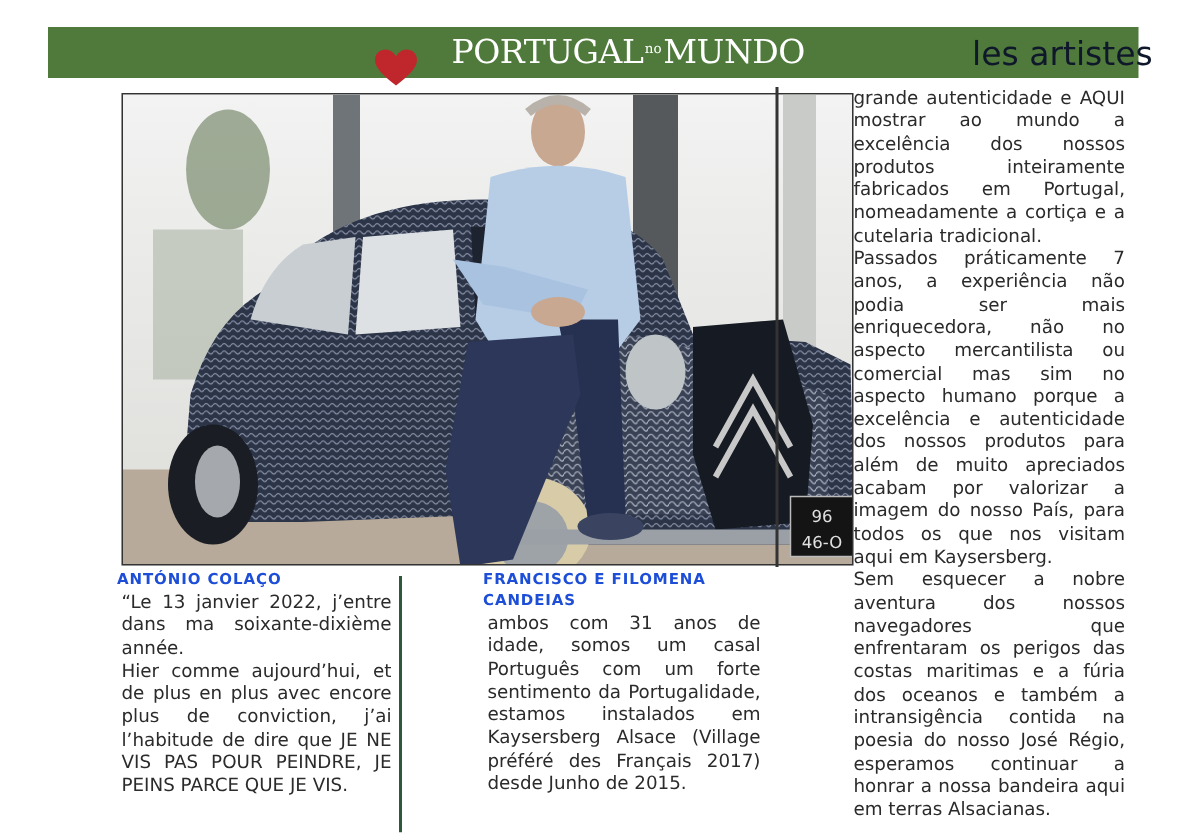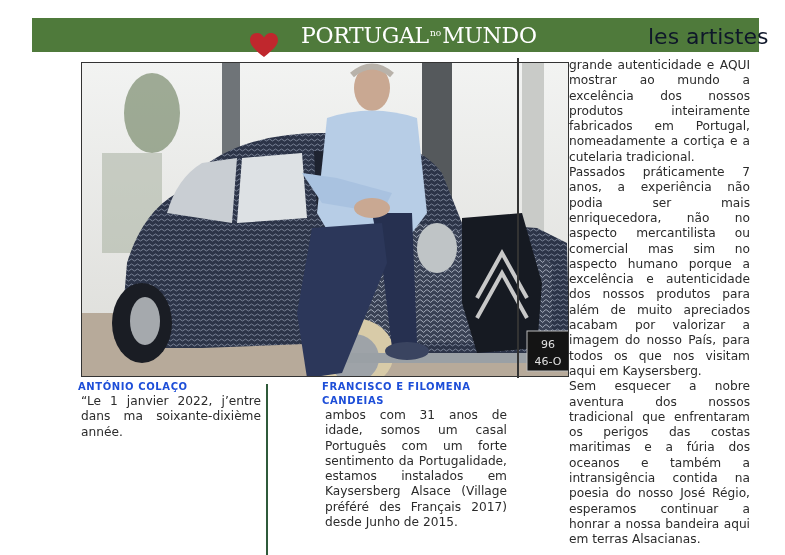--- a/index.html
+++ b/index.html
@@ -122,26 +122,27 @@
     <ellipse cx="325" cy="288" rx="22" ry="9" fill="#3a4460"></ellipse>
     <ellipse cx="290" cy="145" rx="18" ry="10" fill="#c9a892"></ellipse>
   </svg>
 </div>
 
 <div class="divider-green"></div>
 <div class="divider-right"></div>
 
 <div class="col-text col1">
   <div class="name-head">ANTÓNIO COLAÇO</div>
-  <p>“Le 1 janvier 2022, j’entre dans ma soixante-dixième année.</p>
+  <p>“Le 13 janvier 2022, j’entre dans ma soixante-dixième année.</p>
+  <p>Hier comme aujourd’hui, et de plus en plus avec encore plus de conviction, j’ai l’habitude de dire que JE NE VIS PAS POUR PEINDRE, JE PEINS PARCE QUE JE VIS.</p>
 </div>
 
 <div class="col-text col2">
   <div class="name-head">FRANCISCO E FILOMENA</div>
   <div class="name-head">CANDEIAS</div>
   <p>ambos com 31 anos de idade, somos um casal Português com um forte sentimento da Portugalidade, estamos instalados em Kaysersberg Alsace (Village préféré des Français 2017) desde Junho de 2015.</p>
 </div>
 
 <div class="col-text col3">
   <p>grande autenticidade e AQUI mostrar ao mundo a excelência dos nossos produtos inteiramente fabricados em Portugal, nomeadamente a cortiça e a cutelaria tradicional.</p>
   <p>Passados práticamente 7 anos, a experiência não podia ser mais enriquecedora, não no aspecto mercantilista ou comercial mas sim no aspecto humano porque a excelência e autenticidade dos nossos produtos para além de muito apreciados acabam por valorizar a imagem do nosso País, para todos os que nos visitam aqui em Kaysersberg.</p>
-  <p>Sem esquecer a nobre aventura dos nossos tradicional que enfrentaram os perigos das costas maritimas e a fúria dos oceanos e também a intransigência contida na poesia do nosso José Régio, esperamos continuar a honrar a nossa bandeira aqui em terras Alsacianas.</p>
+  <p>Sem esquecer a nobre aventura dos nossos navegadores que enfrentaram os perigos das costas maritimas e a fúria dos oceanos e também a intransigência contida na poesia do nosso José Régio, esperamos continuar a honrar a nossa bandeira aqui em terras Alsacianas.</p>
 </div>
 
 </body></html>

